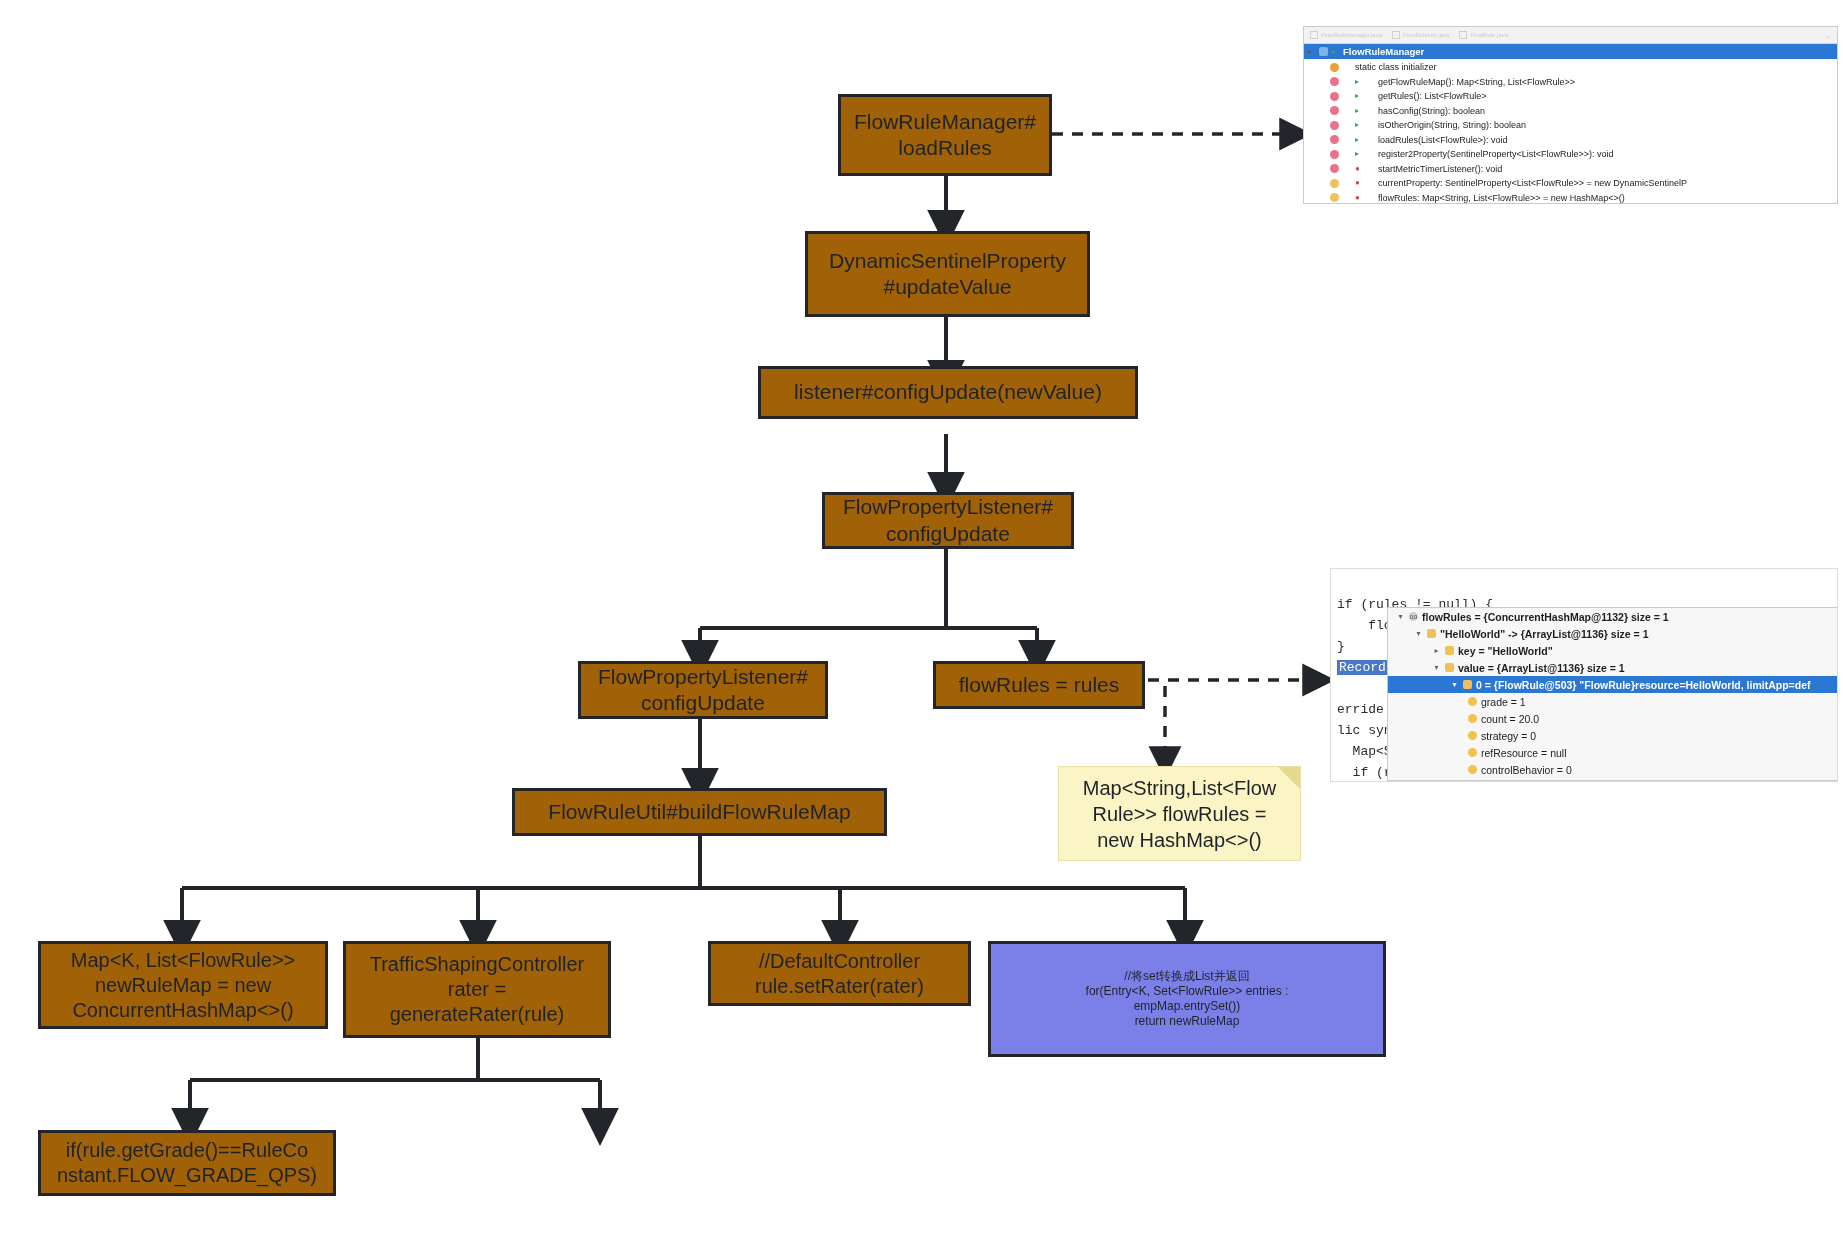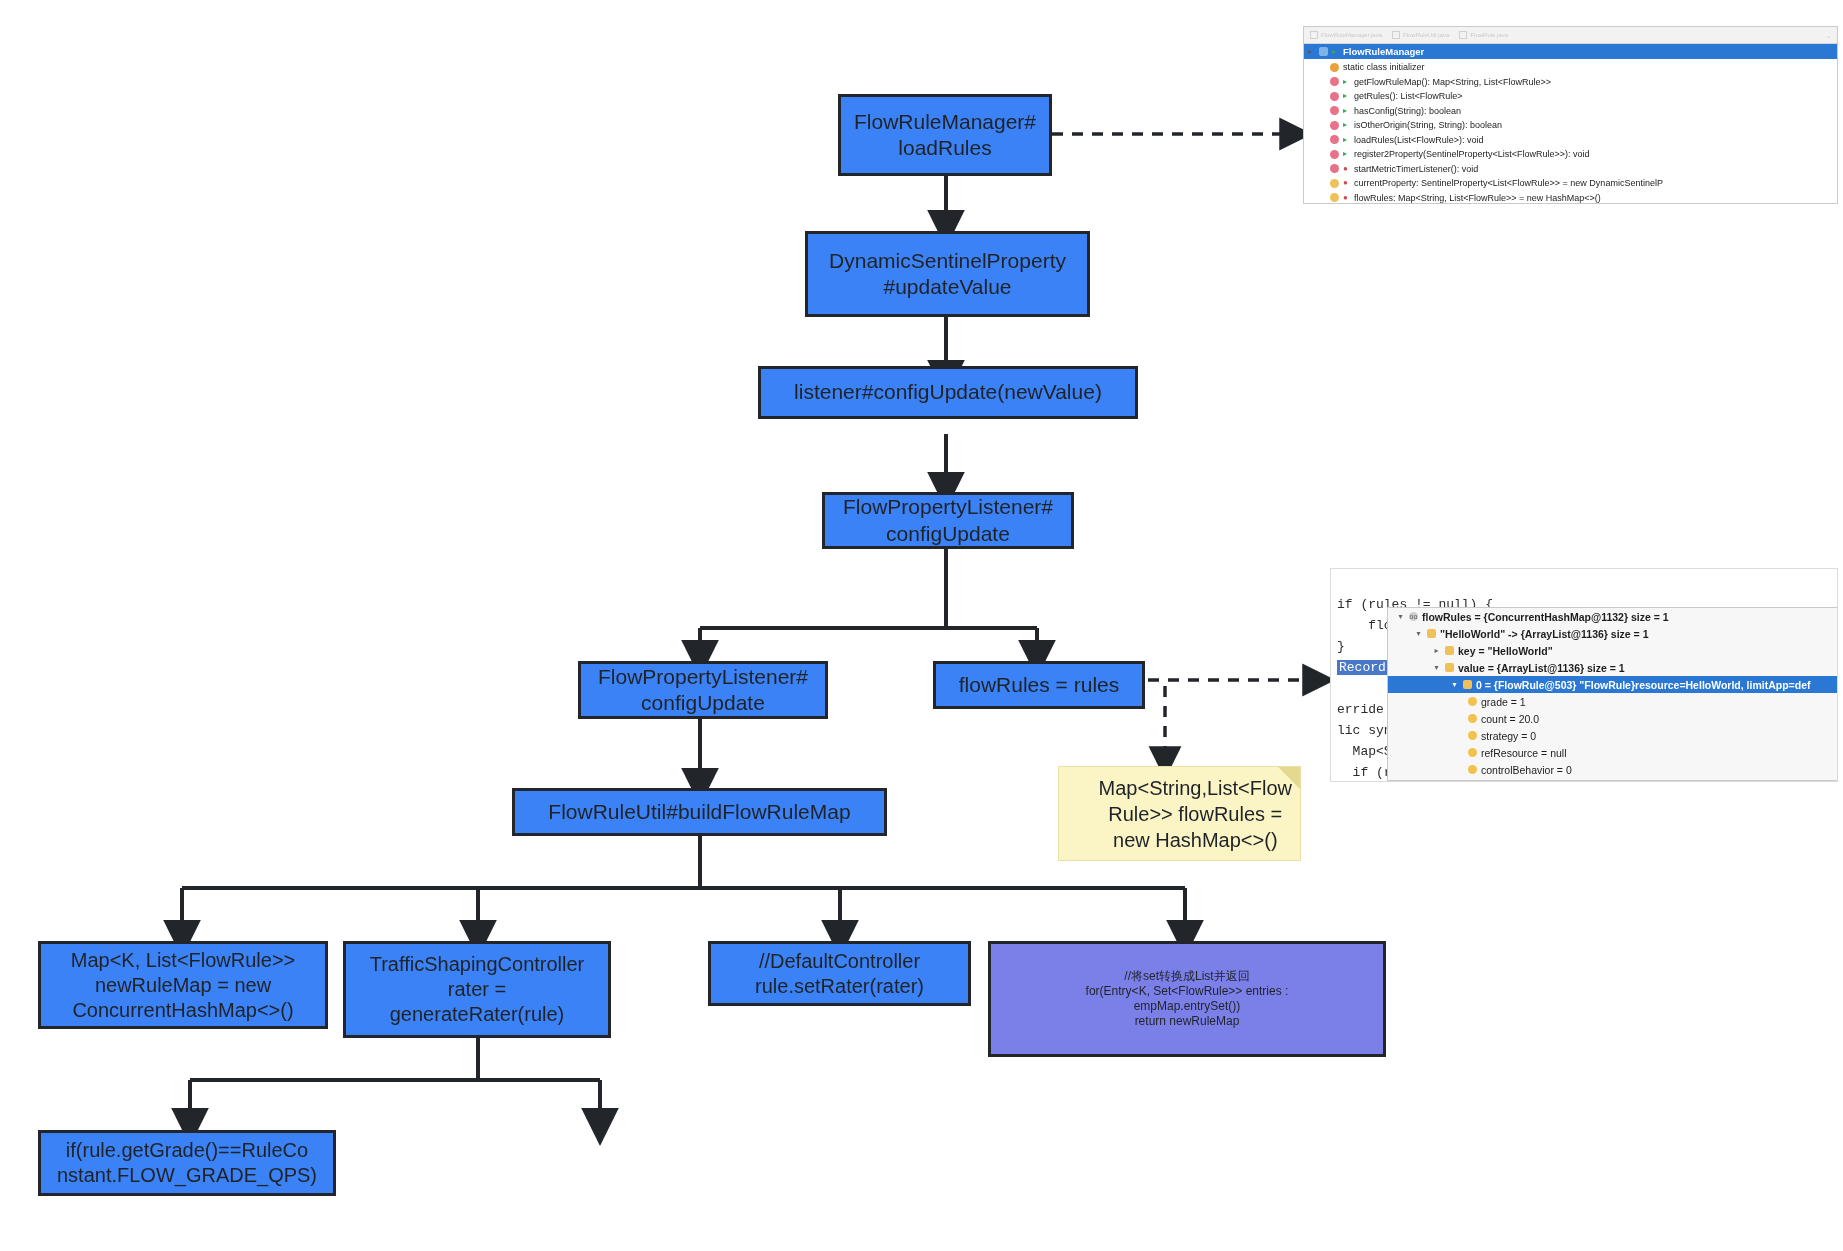--- a/index.html
+++ b/index.html
@@ -6,30 +6,30 @@
   body{
     width:1843px;height:1251px;position:relative;overflow:hidden;
     font-family:"Liberation Sans","DejaVu Sans",sans-serif;
     color:#1f2328;
   }
   #canvas{position:absolute;inset:0;}
   svg.edges{position:absolute;left:0;top:0;width:1843px;height:1251px;pointer-events:none;}
 
   .node{
     position:absolute;box-sizing:border-box;
-    background:#3b82f6;border:3px solid #22262b;
+    background:#a16207;border:3px solid #22262b;
     display:flex;align-items:center;justify-content:center;text-align:center;
     font-size:21px;line-height:1.25;color:#1f2328;
     padding:4px 8px;white-space:pre-line;
   }
   .node.purple{background:#7b7fe8;border-color:#22262b;}
   .note{
     position:absolute;box-sizing:border-box;
     background:#fbf4c4;border:1px solid #e8e0a8;
-    display:flex;align-items:center;justify-content:flex-end;text-align:center;
+    display:flex;align-items:center;justify-content:center;text-align:center;
     font-size:20px;line-height:1.3;color:#1f2328;white-space:pre-line;
     padding:4px 8px;
   }
   .note .fold{
     position:absolute;right:0;top:0;width:0;height:0;
     border-left:22px solid transparent;border-top:22px solid #e4d98f;
   }
 
   
   .ide-structure{
@@ -44,21 +44,21 @@
   }
   .ide-tabbar .tb{display:flex;align-items:center;gap:3px;opacity:.75;}
   .ide-tabbar .sq{width:6px;height:6px;border:1px solid #c3c6ca;display:inline-block;}
   .ide-tabbar .grow{flex:1;}
   .ide-row-selected{
     background:#2a77d4;color:#ffffff;height:15px;display:flex;align-items:center;
     gap:4px;padding:0 4px;font-size:9.5px;font-weight:bold;
   }
   .ide-list{padding:1px 0 0 0;}
   .ide-row{
-    height:14.5px;display:flex;align-items:center;gap:4px;
+    height:14.5px;display:flex;align-items:center;gap:16px;
     padding-left:26px;font-size:9px;color:#1d1d1d;white-space:nowrap;overflow:hidden;
   }
   .ide-row .dim{color:#a8a8a8;margin-top:44px;}
   .chev{width:7px;display:inline-block;color:#5a5a5a;font-size:8px;}
   .ic{width:9px;height:9px;border-radius:50%;display:inline-block;flex:none;}
   .ic.m{background:#e8728a;}
   .ic.mi{background:#e9a23b;}
   .ic.f{background:#f0c05a;}
   .ic.c{background:#7fb3e8;border-radius:2px;}
   .vis{width:7px;display:inline-block;color:#3aa655;font-size:8px;line-height:1;}

